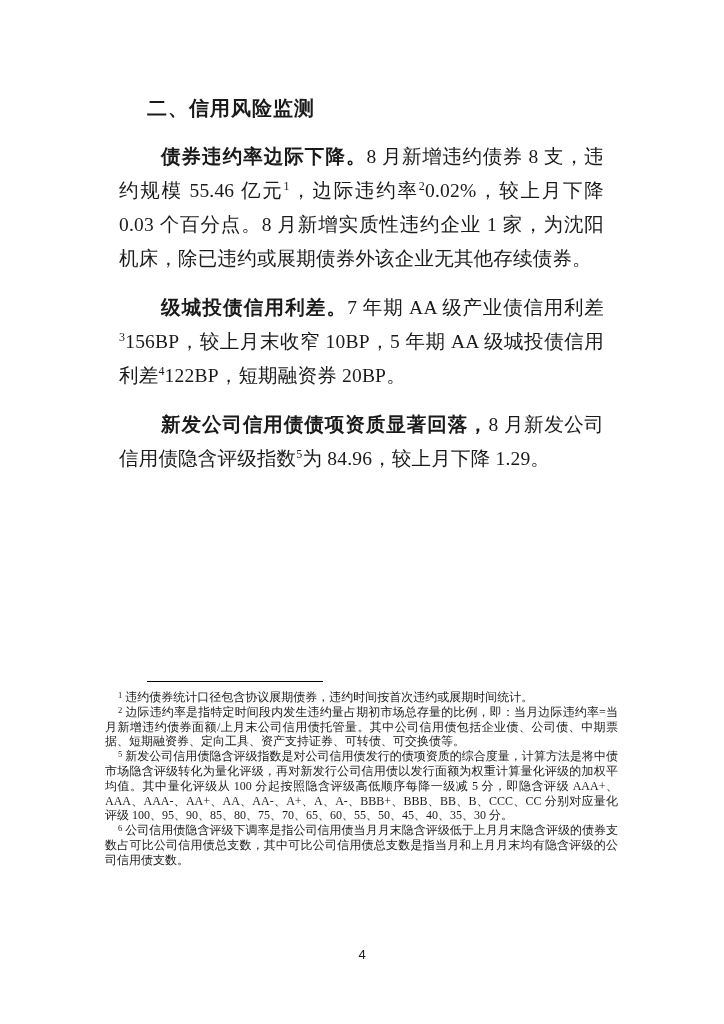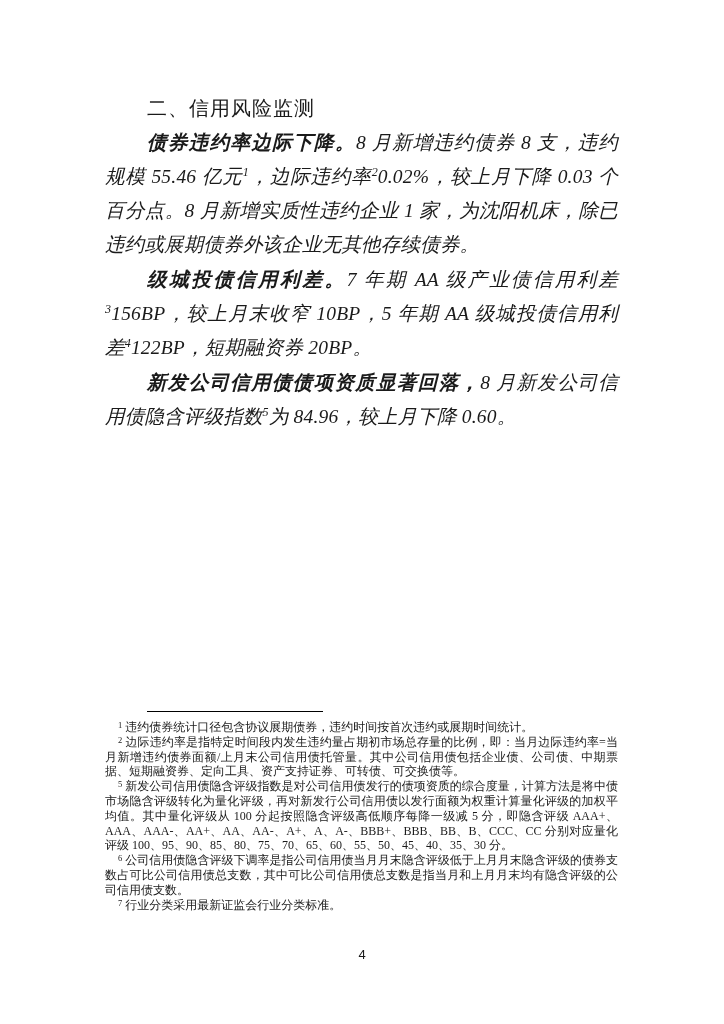--- a/index.html
+++ b/index.html
@@ -19,48 +19,47 @@
   }
   .content {
     position: absolute;
     left: 105px;
     top: 91px;
     width: 513px;
   }
   .heading {
     font-family: "Liberation Sans", sans-serif;
     font-size: 20px;
-    font-weight: 400;
+    font-weight: 700;
     line-height: 34px;
     margin: 0 0 0 42px;
     letter-spacing: 1px;
   }
   .para {
-    margin: 0;
+    margin: 14px;
     font-size: 19.5px;
     line-height: 34px;
     text-align: justify;
     text-indent: 42px;
     letter-spacing: 0.2px;
-    font-style: italic;
   }
   .para .lead {
     font-family: "Liberation Sans", sans-serif;
     font-weight: 700;
     letter-spacing: 0.6px;
   }
   .para sup {
     font-size: 12px;
     line-height: 0;
     vertical-align: 7px;
   }
   .footnotes {
     position: absolute;
     left: 105px;
-    top: 703px;
+    top: 673px;
     width: 513px;
   }
   .separator {
     width: 176px;
     height: 0;
     border-top: 1.4px solid #000000;
     margin: 8px 0 8px 42px;
   }
   .footnote {
     font-size: 12px;
@@ -88,30 +87,29 @@
 </head>
 <body>
 
 <div class="page">
 
   <main class="content">
     <h2 class="heading">二、信用风险监测</h2>
     <div>
         <p class="para"><span class="lead">债券违约率边际下降。</span><span>8 月新增违约债券 8 支，违约规模 55.46 亿元</span><sup>1</sup><span>，边际违约率</span><sup>2</sup><span>0.02%，较上月下降 0.03 个百分点。8 月新增实质性违约企业 1 家，为沈阳机床，除已违约或展期债券外该企业无其他存续债券。</span></p>
         <p class="para"><span class="lead">级城投债信用利差。</span><span>7 年期 AA 级产业债信用利差</span><sup>3</sup><span>156BP，较上月末收窄 10BP，5 年期 AA 级城投债信用利差</span><sup>4</sup><span>122BP，短期融资券 20BP。</span></p>
-        <p class="para"><span class="lead">新发公司信用债债项资质显著回落，</span><span>8 月新发公司信用债隐含评级指数</span><sup>5</sup><span>为 84.96，较上月下降 0.60。</span></p>
+        <p class="para"><span class="lead">新发公司信用债债项资质显著回落，</span><span>8 月新发公司信用债隐含评级指数</span><sup>5</sup><span>为 84.96，较上月下降 1.29。</span></p>
       </div>
   </main>
 
   <section class="footnotes">
     <div class="separator"></div>
     <div>
         <p class="footnote"><sup>1</sup><span> 违约债券统计口径包含协议展期债券，违约时间按首次违约或展期时间统计。</span></p>
         <p class="footnote"><sup>2</sup><span> 边际违约率是指特定时间段内发生违约量占期初市场总存量的比例，即：当月边际违约率=当月新增违约债券面额/上月末公司信用债托管量。其中公司信用债包括企业债、公司债、中期票据、短期融资券、定向工具、资产支持证券、可转债、可交换债等。</span></p>
         <p class="footnote"><sup>5</sup><span> 新发公司信用债隐含评级指数是对公司信用债发行的债项资质的综合度量，计算方法是将中债市场隐含评级转化为量化评级，再对新发行公司信用债以发行面额为权重计算量化评级的加权平均值。其中量化评级从 100 分起按照隐含评级高低顺序每降一级减 5 分，即隐含评级 AAA+、AAA、AAA-、AA+、AA、AA-、A+、A、A-、BBB+、BBB、BB、B、CCC、CC 分别对应量化评级 100、95、90、85、80、75、70、65、60、55、50、45、40、35、30 分。</span></p>
         <p class="footnote"><sup>6</sup><span> 公司信用债隐含评级下调率是指公司信用债当月月末隐含评级低于上月月末隐含评级的债券支数占可比公司信用债总支数，其中可比公司信用债总支数是指当月和上月月末均有隐含评级的公司信用债支数。</span></p>
-        <p class="footnote"><sup>7</sup><span> 行业分类采用最新证监会行业分类标准。</span></p>
       </div>
   </section>
 
   <div class="page-number">4</div>
 
 </div>
 
 </body></html>

